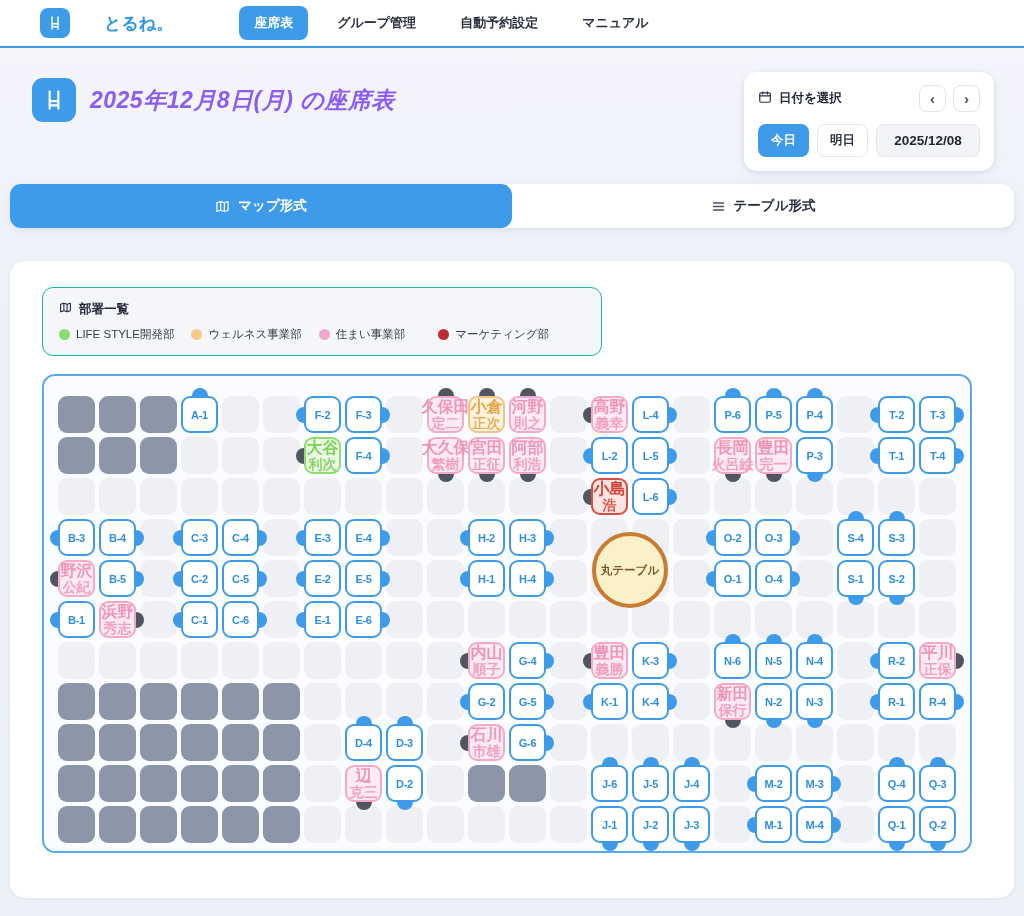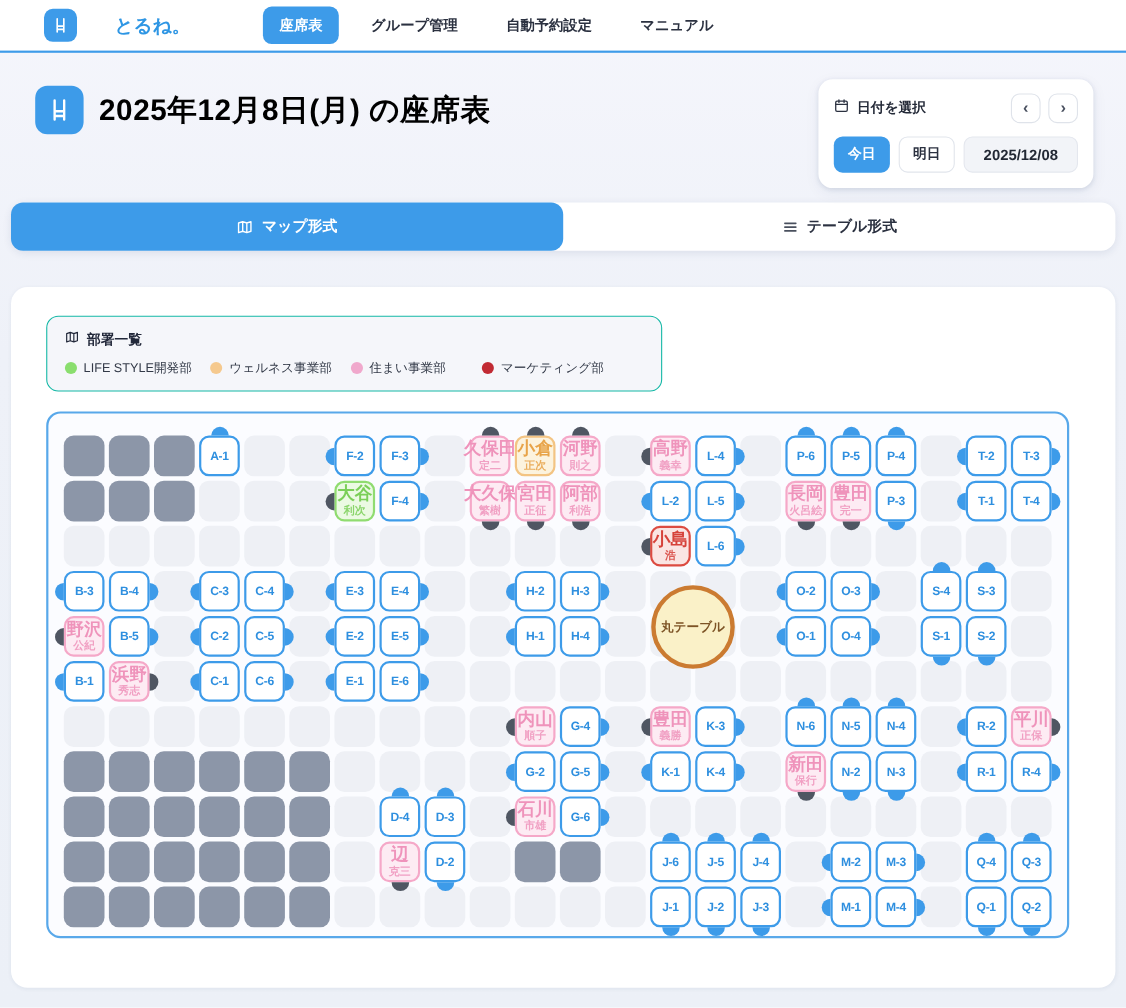--- a/index.html
+++ b/index.html
@@ -33,21 +33,21 @@
     border-radius:8px; cursor:pointer; background:transparent; border:none;
   }
   .nav-item.active{ background:var(--accent); color:#fff; }
   
   .hero{ display:flex; justify-content:space-between; align-items:flex-start; padding:24px 30px 16px 32px; height:132px;}
   .title-wrap{ display:flex; align-items:center; gap:14px; margin-top:6px;}
   .title-badge{
     width:44px; height:44px; border-radius:11px; background:var(--accent);
     display:flex; align-items:center; justify-content:center;
   }
-  .page-title{ font-size:27px; font-weight:800; letter-spacing:0.5px; color:#000000; }
+  .page-title{ font-size:23px; font-weight:800; letter-spacing:0.5px; color:#8b5cf6;font-style:italic; }
   .date-card{
     width:250px; background:#fff; border-radius:13px; padding:13px 14px 14px;
     box-shadow:0 1px 4px rgba(25,50,100,.10), 0 4px 14px rgba(25,50,100,.06);
   }
   .date-card-top{ display:flex; align-items:center; gap:7px; }
   .date-card-label{ font-size:12.5px; font-weight:800; color:#242a38; }
   .date-nav{ margin-left:auto; display:flex; gap:7px; }
   .chev-btn{
     width:27px; height:27px; border:1px solid #dfe3ea; background:#fff; border-radius:8px;
     font-size:15px; font-weight:700; color:#4a5160; cursor:pointer; line-height:1;
@@ -108,21 +108,21 @@
   }
   .cell{ background:var(--empty); border-radius:9px; }
   .wall{ background:var(--wall); border-radius:9px; }
   .seat{
     width:37px; height:37px; border-radius:9px; border:2px solid var(--accent);
     background:#fff; position:relative; cursor:pointer;
     display:flex; flex-direction:column; align-items:center; justify-content:center;
   }
   .seat .sid{ font-size:11px; font-weight:800; color:#2E8FDF; letter-spacing:-0.3px; }
   .seat .fam{ font-size:16px; font-weight:800; line-height:1.15; white-space:nowrap; }
-  .seat .giv{ font-size:10px; font-weight:700; line-height:1.1; opacity:.85; white-space:nowrap;}
+  .seat .giv{ font-size:14px; font-weight:700; line-height:1.1; opacity:.85; white-space:nowrap;}
   .tab{ position:absolute; background:var(--accent); }
   .tab-top{ width:16px; height:8px; border-radius:8px 8px 0 0; bottom:calc(100% + 2px); left:50%; transform:translateX(-50%); }
   .tab-bottom{ width:16px; height:8px; border-radius:0 0 8px 8px; top:calc(100% + 2px); left:50%; transform:translateX(-50%); }
   .tab-left{ width:8px; height:16px; border-radius:8px 0 0 8px; right:calc(100% + 2px); top:50%; transform:translateY(-50%); }
   .tab-right{ width:8px; height:16px; border-radius:0 8px 8px 0; left:calc(100% + 2px); top:50%; transform:translateY(-50%); }
   .round-table{
     position:absolute; width:76px; height:76px; border-radius:50%;
     background:#FAF1C8; border:4px solid #CB7B31; color:#7D5426;
     font-size:11.5px; font-weight:800; display:flex; align-items:center; justify-content:center;
     z-index:2;
@@ -507,21 +507,21 @@
         </div>
         <div class="seat">
           <span class="sid">S-2</span>
           <div class="tab tab-bottom"></div>
         </div>
         <div class="cell"></div>
         <div class="seat">
           <span class="sid">B-1</span>
           <div class="tab tab-left"></div>
         </div>
-        <div class="seat" style="border-color: rgb(245, 168, 200); background: rgb(253, 235, 243); color: rgb(239, 147, 187);">
+        <div class="seat" style="border-color: rgb(245, 168, 200); background: rgb(253, 235, 243); color: rgb(239, 147, 187); font-family: Liberation Serif, serif;">
           <span class="fam">浜野</span>
           <span class="giv">秀志</span>
           <div class="tab tab-right" style="background: rgb(79, 86, 98);"></div>
         </div>
         <div class="cell"></div>
         <div class="seat">
           <span class="sid">C-1</span>
           <div class="tab tab-left"></div>
         </div>
         <div class="seat">

